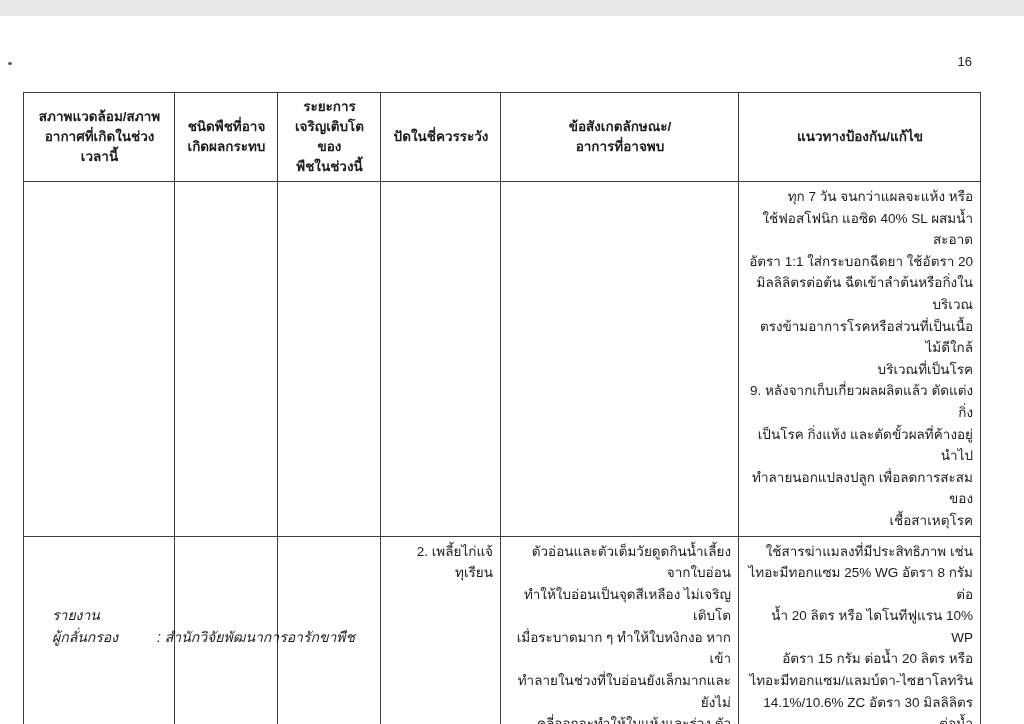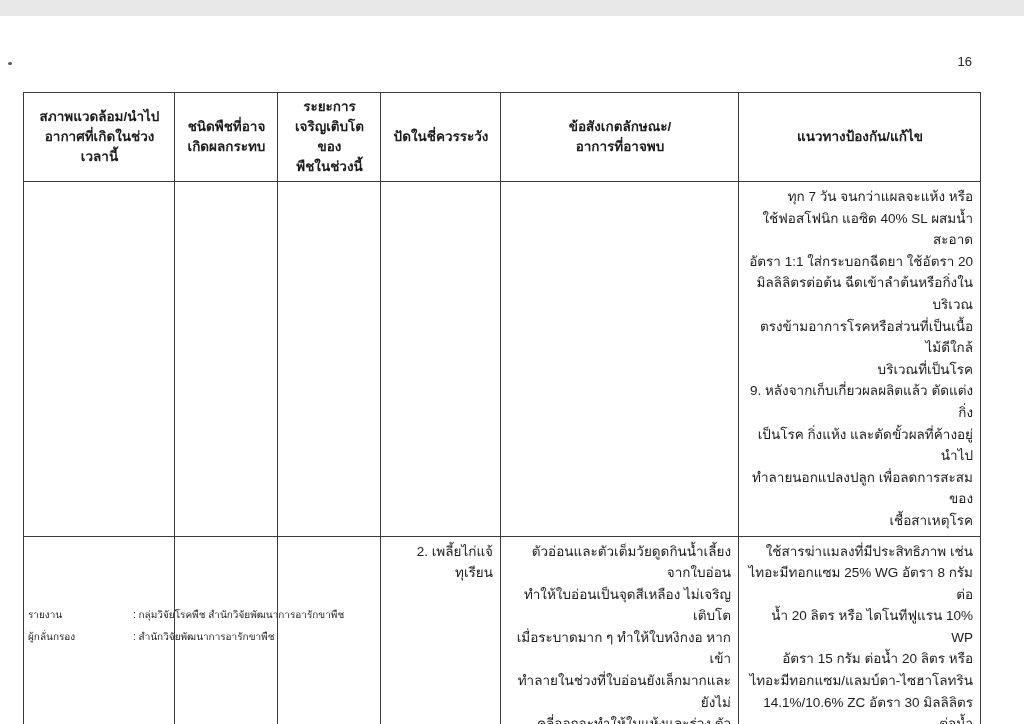--- a/index.html
+++ b/index.html
@@ -42,22 +42,22 @@
     font-weight:bold;
     text-align:center;
     vertical-align:middle;
     height:70px;
     line-height:20px;
     font-size:13.5px;
   }
   .row-cont td{height:214px;}
   .row-pest td{height:219px;}
   .footer{
-    position:absolute;left:28px;top:588px;width:950px;
-    font-size:10px;line-height:22px;color:#1c1c1c;
+    position:absolute;left:52px;top:588px;width:950px;
+    font-size:14px;line-height:22px;color:#1c1c1c;font-style:italic;
   }
   .footer-row{display:flex;}
   .footer-label{width:105px;flex:0 0 105px;}
   .footer-lines{flex:1;}
   .footer-line{white-space:nowrap;}
   .bottom-scan-line{
     position:absolute;left:55px;right:10px;bottom:3px;height:0;
     border-bottom:2px dashed #cfcfcf;
   }
 </style>
@@ -74,21 +74,21 @@
     <colgroup>
       <col style="width:151px">
       <col style="width:103px">
       <col style="width:103px">
       <col style="width:120px">
       <col style="width:238px">
       <col style="width:242px">
     </colgroup>
     <thead>
       <tr>
-        <th>สภาพแวดล้อม/นำไป
+        <th>สภาพแวดล้อม/สภาพ
 อากาศที่เกิดในช่วงเวลานี้</th>
         <th>ชนิดพืชที่อาจ
 เกิดผลกระทบ</th>
         <th>ระยะการ
 เจริญเติบโตของ
 พืชในช่วงนี้</th>
         <th>ปัดในชี่ควรระวัง</th>
         <th>ข้อสังเกตลักษณะ/
 อาการที่อาจพบ</th>
         <th>แนวทางป้องกัน/แก้ไข</th>
@@ -136,21 +136,20 @@
 2.5% EC อัตรา 10 มิลลิลิตรต่อน้ำ 20 ลิตร
 พ่นทุก 7 - 10 วัน ในช่วงระยะแตกใบอ่อน</td>
       </tr>
     </tbody>
   </table>
 
   <div class="footer">
     <div class="footer-row">
       <div class="footer-label">รายงาน</div>
       <div class="footer-lines">
-        <div class="footer-line">: กลุ่มวิจัยโรคพืช สำนักวิจัยพัฒนาการอารักขาพืช</div>
       </div>
     </div>
     <div class="footer-row">
       <div class="footer-label">ผู้กลั่นกรอง</div>
       <div class="footer-lines">
         <div class="footer-line">: สำนักวิจัยพัฒนาการอารักขาพืช</div>
       </div>
     </div>
   </div>
 

